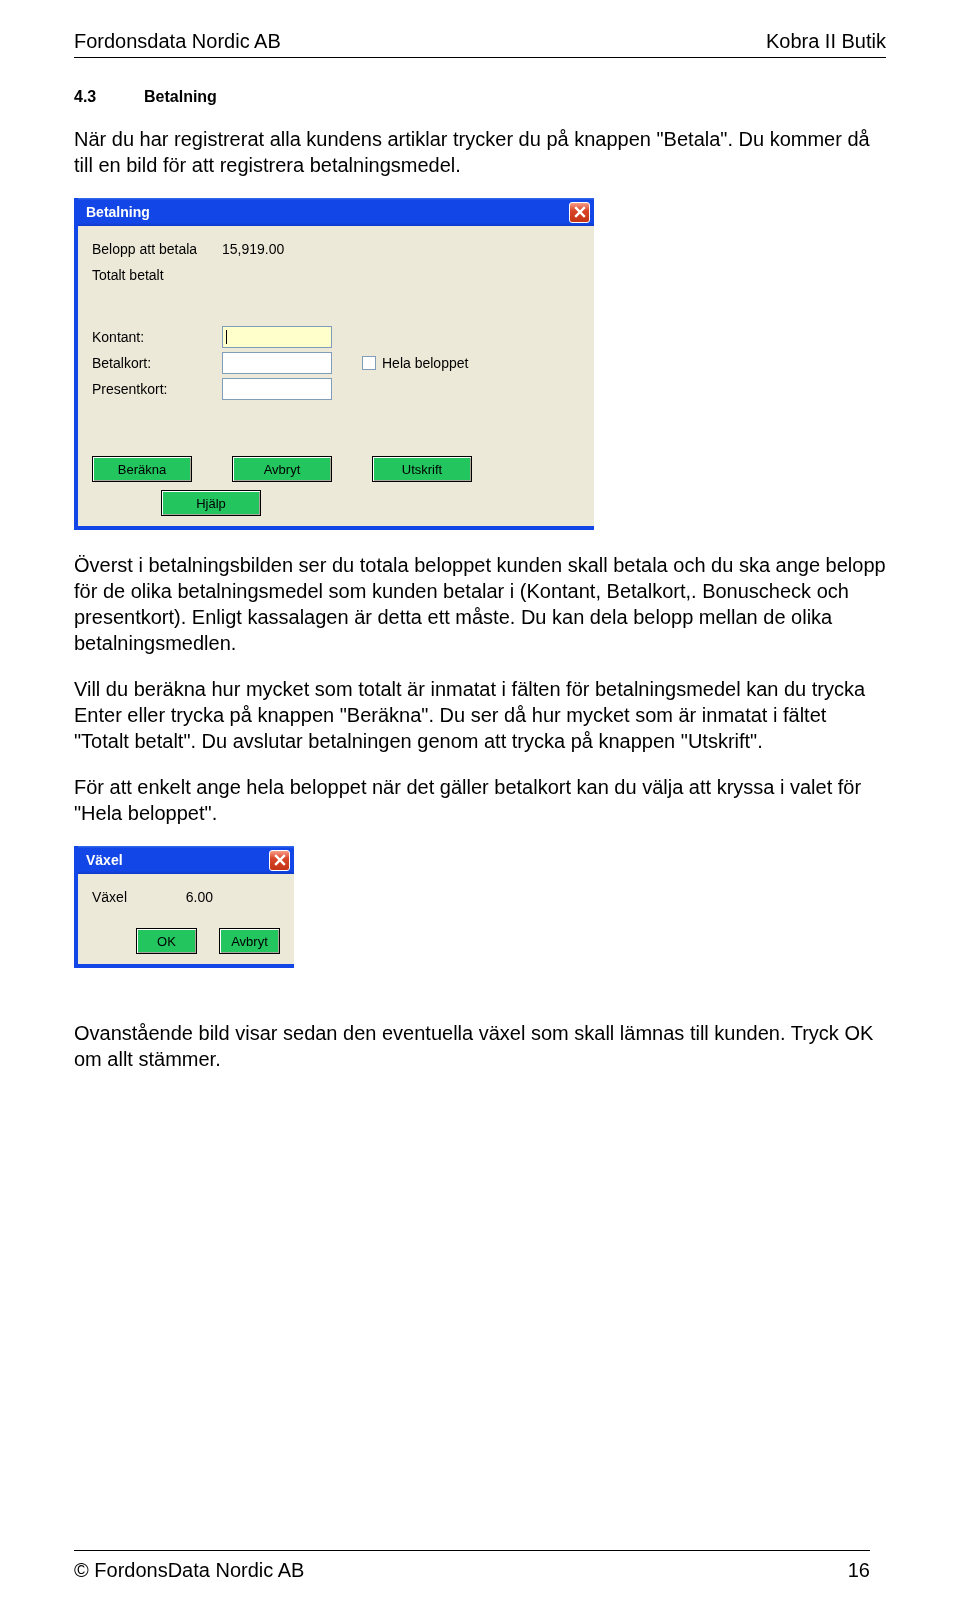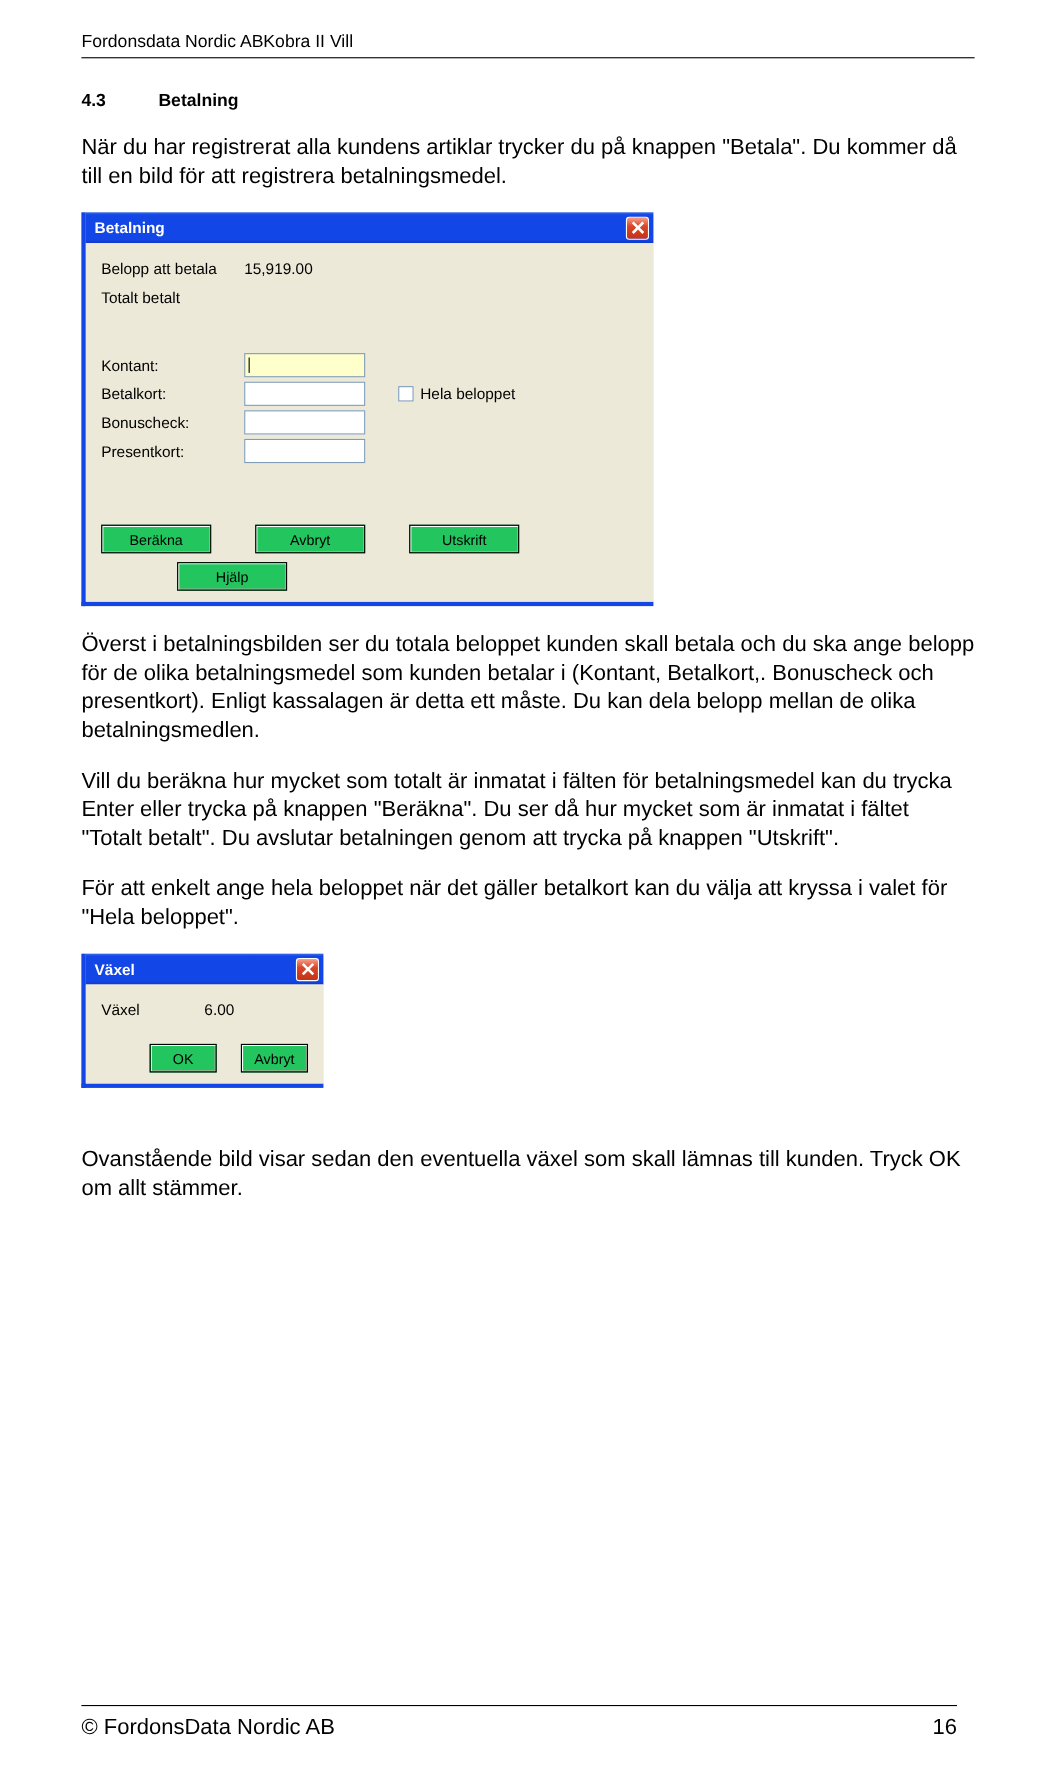--- a/index.html
+++ b/index.html
@@ -1,18 +1,18 @@
 <!DOCTYPE html>
 <html><head>
 <meta charset="utf-8">
 <style>
   * { box-sizing: border-box; margin: 0; padding: 0; }
   html, body { width: 960px; background: #fff; font-family: Arial, Helvetica, sans-serif; color: #000; }
   .page { width: 960px; min-height: 1612px; padding: 30px 74px 30px 74px; position: relative; }
-  .header-row { display: flex; justify-content: flex-start; font-size: 16px; margin-bottom: 4px; }
+  .header-row { display: flex; justify-content: space-between; font-size: 20px; margin-bottom: 4px; }
   .header-rule { border: none; border-top: 1.5px solid #000; margin-bottom: 30px; }
   .section-heading { font-size: 16px; font-weight: bold; margin-bottom: 20px; }
   .section-heading .num { display: inline-block; width: 70px; }
   .body-text { font-size: 20px; line-height: 1.3; margin-bottom: 20px; }
   
   
   .xp-window { border-left: 4px solid #1346e6; border-bottom: 4px solid #1346e6; background: #ece9d8; display: inline-block; font-family: Tahoma, Arial, sans-serif; color: #000; margin-bottom: 22px; }
   .xp-titlebar { height: 28px; background: linear-gradient(to bottom, #3a6ee8 0%, #1346e6 8%, #1346e6 88%, #0f3ac8 100%); display: flex; align-items: center; justify-content: space-between; padding: 0 4px 0 8px; }
   .xp-title { color: #fff; font-weight: bold; font-size: 14px; }
   .xp-close { width: 21px; height: 21px; background: linear-gradient(to bottom, #f89e87, #d9462a 40%, #c43315); border: 1px solid #fff; border-radius: 3px; display: flex; align-items: center; justify-content: center; }
@@ -33,21 +33,21 @@
   .footer-rule { border: none; border-top: 1.5px solid #000; margin-bottom: 8px; }
   .footer-text { display: flex; justify-content: space-between; font-size: 20px; }
 </style>
 </head>
 <body>
 
 <div class="page">
 
   <div class="header-row">
     <span>Fordonsdata Nordic AB</span>
-    <span>Kobra II Vill</span>
+    <span>Kobra II Butik</span>
   </div>
   <hr class="header-rule">
 
   <h2 class="section-heading">
     <span class="num">4.3</span><span>Betalning</span>
   </h2>
 
   <p class="body-text">När du har registrerat alla kundens artiklar trycker du på knappen "Betala". Du kommer då till en bild för att registrera betalningsmedel.</p>
 
   
@@ -76,24 +76,20 @@
             <span style="border-left:1px solid #000;height:14px;"></span>
           </div>
       </div>
       <div class="xp-row">
         <span class="xp-label">Betalkort:</span>
         <div class="xp-input"></div>
         <div class="xp-checkbox-row">
           <div class="xp-checkbox"></div>
           <span>Hela beloppet</span>
         </div>
-      </div>
-      <div class="xp-row">
-        <span class="xp-label">Bonuscheck:</span>
-        <div class="xp-input"></div>
       </div>
       <div class="xp-row">
         <span class="xp-label">Presentkort:</span>
         <div class="xp-input"></div>
       </div>
       <div style="height: 50px;"></div>
       <div class="xp-btn-row">
         <div class="xp-btn">Beräkna</div>
         <div class="xp-btn">Avbryt</div>
         <div class="xp-btn">Utskrift</div>

